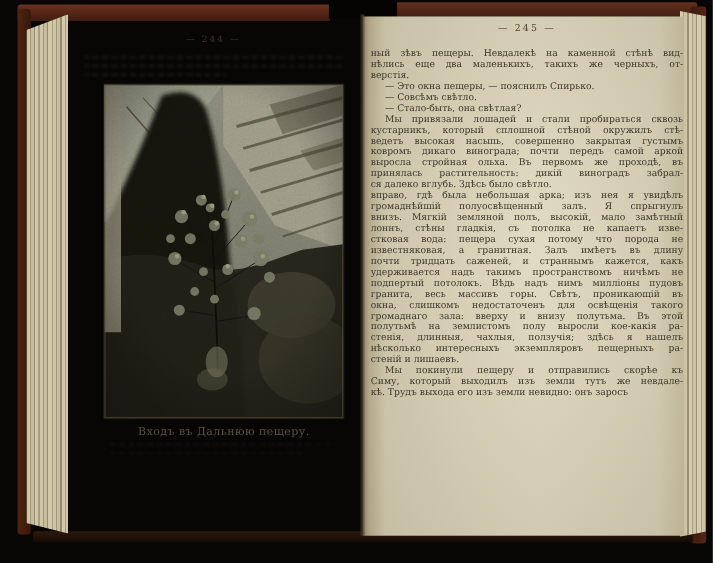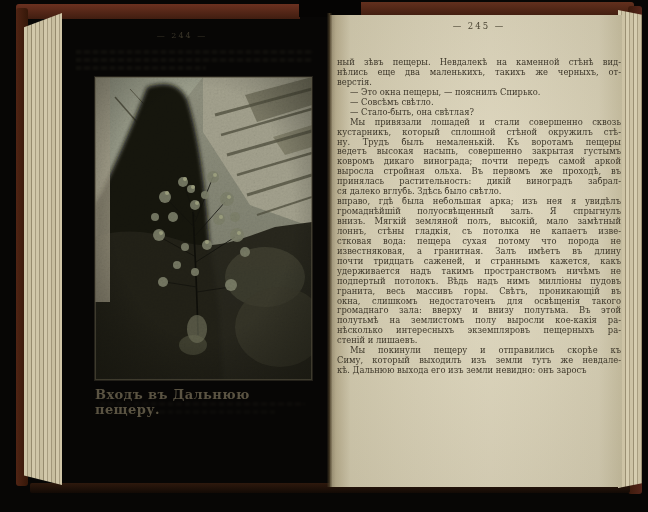--- a/index.html
+++ b/index.html
@@ -38,41 +38,41 @@
       linear-gradient(90deg,#c3b897 0%,#d4cbae 7%,#d7ceb2 68%,#c2b796 93%,#a2967 96%,#a69a7b 100%);
   }
   .page-right{left:330px;top:15px;width:292px;height:472px;
     background:
       radial-gradient(ellipse at 55% 45%, rgba(255,255,246,.12), rgba(35,28,12,.10) 96%),
       linear-gradient(90deg,#9b9074 0%,#bfb494 2%,#d8d0b4 7%,#ded6bc 55%,#d9d1b6 92%,#cbc2a3 100%);
   }
   .gutter-shadow{left:327px;top:13px;width:5px;height:474px;
     background:linear-gradient(90deg,rgba(60,48,28,.1),rgba(74,62,40,.85),rgba(60,48,28,.15));}
   
-  .ghost-header{left:46px;top:31px;width:272px;text-align:center;
+  .ghost-header{left:58px;top:31px;width:272px;text-align:center;
     font-size:8px;letter-spacing:2px;color:#857a5e;opacity:.4;filter:blur(.5px);}
   .ghost-line{height:4px;opacity:.22;filter:blur(1.1px);
     background:repeating-linear-gradient(90deg,
       rgba(92,86,66,.55) 0 5px,rgba(92,86,66,.12) 5px 8px,
       rgba(92,86,66,.5) 8px 14px,rgba(92,86,66,.1) 14px 17px);}
   .gl1{left:76px;top:50px;width:238px;}
   .gl2{left:76px;top:58px;width:236px;}
   .gl3{left:76px;top:66px;width:130px;}
   .gl4{left:100px;top:402px;width:205px;opacity:.14;}
   .gl5{left:100px;top:410px;width:175px;opacity:.12;}
   .photo{left:95px;top:77px;width:217px;height:303px;
     box-shadow:0 0 0 1px rgba(88,82,62,.35);}
   .photo svg{display:block;width:100%;height:100%;}
-  .caption{left:95px;top:387px;width:217px;
-    font-size:13px;letter-spacing:.4px;color:#5a5342;filter:blur(.25px);font-weight:bold;}
+  .caption{left:95px;top:387px;width:217px;text-align:center;
+    font-size:10px;letter-spacing:.4px;color:#5a5342;filter:blur(.25px);}
   
   .rp{left:337px;top:9px;width:284px;color:#3d372a;}
   .page-number{margin-top:12px;text-align:center;font-size:8.5px;
     letter-spacing:2px;color:#4a4433;}
-  .textcol{margin-top:27px;font-size:8.4px;}
+  .textcol{margin-top:13px;font-size:8.4px;}
   .line{line-height:9.95px;height:9.95px;overflow:hidden;}
   .line.indent{text-indent:13px;}
   .line.just{text-align:justify;text-align-last:justify;}
 </style>
 </head>
 <body>
 
 <div>
   <div class="abs cover-top-left"></div>
   <div class="abs cover-top-right"></div>
@@ -196,41 +196,41 @@
 
   <div class="abs rp">
     <div class="page-number">— 245 —</div>
     <div class="textcol">
         <div class="line just">ный зѣвъ пещеры. Невдалекѣ на каменной стѣнѣ вид-</div>
         <div class="line just">нѣлись еще два маленькихъ, такихъ же черныхъ, от-</div>
         <div class="line">верстія.</div>
         <div class="line indent">— Это окна пещеры, — пояснилъ Спирько.</div>
         <div class="line indent">— Совсѣмъ свѣтло.</div>
         <div class="line indent">— Стало-быть, она свѣтлая?</div>
-        <div class="line indent just">Мы привязали лошадей и стали совершенно сквозь</div>
+        <div class="line indent just">Мы привязали лошадей и стали пробираться сквозь</div>
         <div class="line just">кустарникъ, который сплошной стѣной окружилъ стѣ-</div>
-        <div class="line just">ну. Трудъ былъ немаленькій. Къ воротамъ пещеры</div>
         <div class="line just">ведетъ высокая насыпь, совершенно закрытая густымъ</div>
         <div class="line just">ковромъ дикаго винограда; почти передъ самой аркой</div>
         <div class="line just">выросла стройная ольха. Въ первомъ же проходѣ, въ</div>
         <div class="line just">принялась растительность: дикій виноградъ забрал-</div>
         <div class="line">ся далеко вглубь. Здѣсь было свѣтло.</div>
         <div class="line just">вправо, гдѣ была небольшая арка; изъ нея я увидѣлъ</div>
         <div class="line just">громаднѣйшій полуосвѣщенный залъ. Я спрыгнулъ</div>
         <div class="line just">внизъ. Мягкій земляной полъ, высокій, мало замѣтный</div>
         <div class="line just">лоннъ, стѣны гладкія, съ потолка не капаетъ изве-</div>
         <div class="line just">стковая вода: пещера сухая потому что порода не</div>
         <div class="line just">известняковая, а гранитная. Залъ имѣетъ въ длину</div>
         <div class="line just">почти тридцать саженей, и страннымъ кажется, какъ</div>
         <div class="line just">удерживается надъ такимъ пространствомъ ничѣмъ не</div>
         <div class="line just">подпертый потолокъ. Вѣдь надъ нимъ милліоны пудовъ</div>
         <div class="line just">гранита, весь массивъ горы. Свѣтъ, проникающій въ</div>
         <div class="line just">окна, слишкомъ недостаточенъ для освѣщенія такого</div>
         <div class="line just">громаднаго зала: вверху и внизу полутьма. Въ этой</div>
         <div class="line just">полутьмѣ на землистомъ полу выросли кое-какія ра-</div>
+        <div class="line just">стенія, длинныя, чахлыя, ползучія; здѣсь я нашелъ</div>
         <div class="line just">нѣсколько интересныхъ экземпляровъ пещерныхъ ра-</div>
         <div class="line">стеній и лишаевъ.</div>
         <div class="line indent just">Мы покинули пещеру и отправились скорѣе къ</div>
         <div class="line just">Симу, который выходилъ изъ земли тутъ же невдале-</div>
-        <div class="line">кѣ. Дальнюю выхода его изъ земли невидно: онъ заросъ</div>
+        <div class="line">кѣ. Трудъ выхода его изъ земли невидно: онъ заросъ</div>
       </div>
   </div>
 </div>
 
 </body></html>

